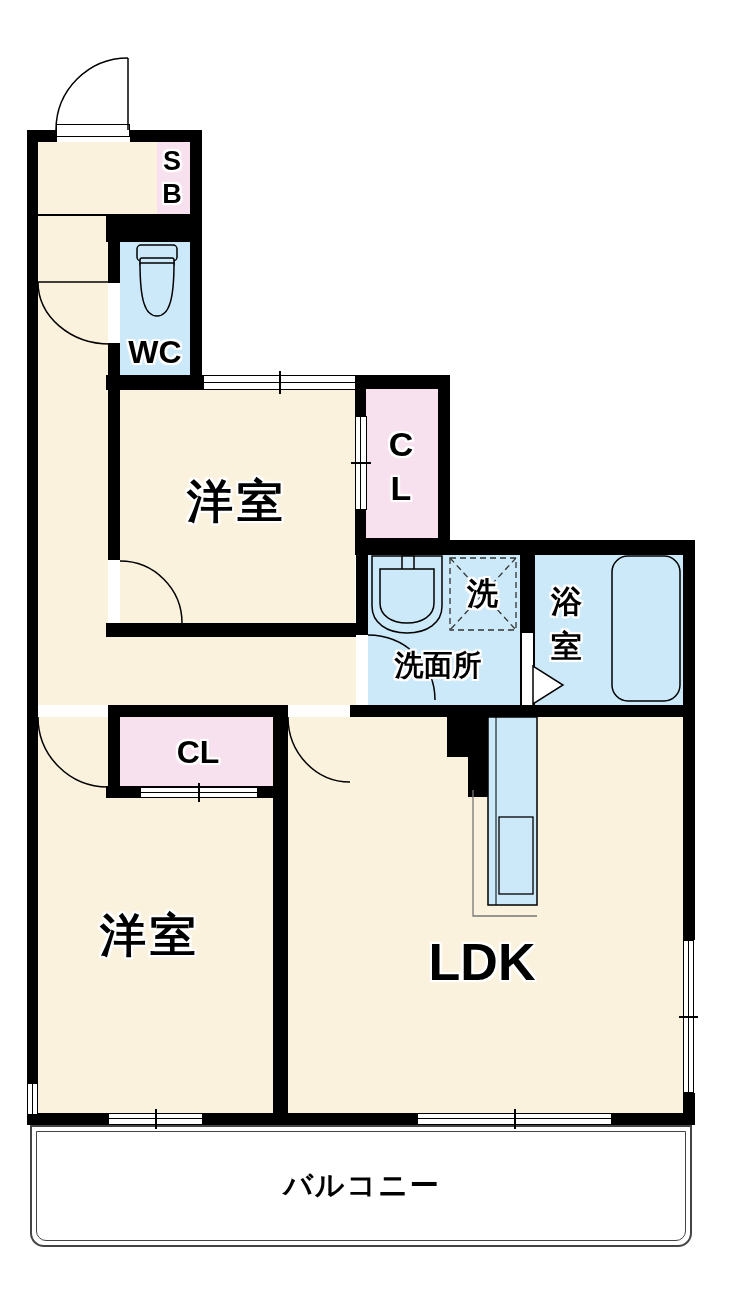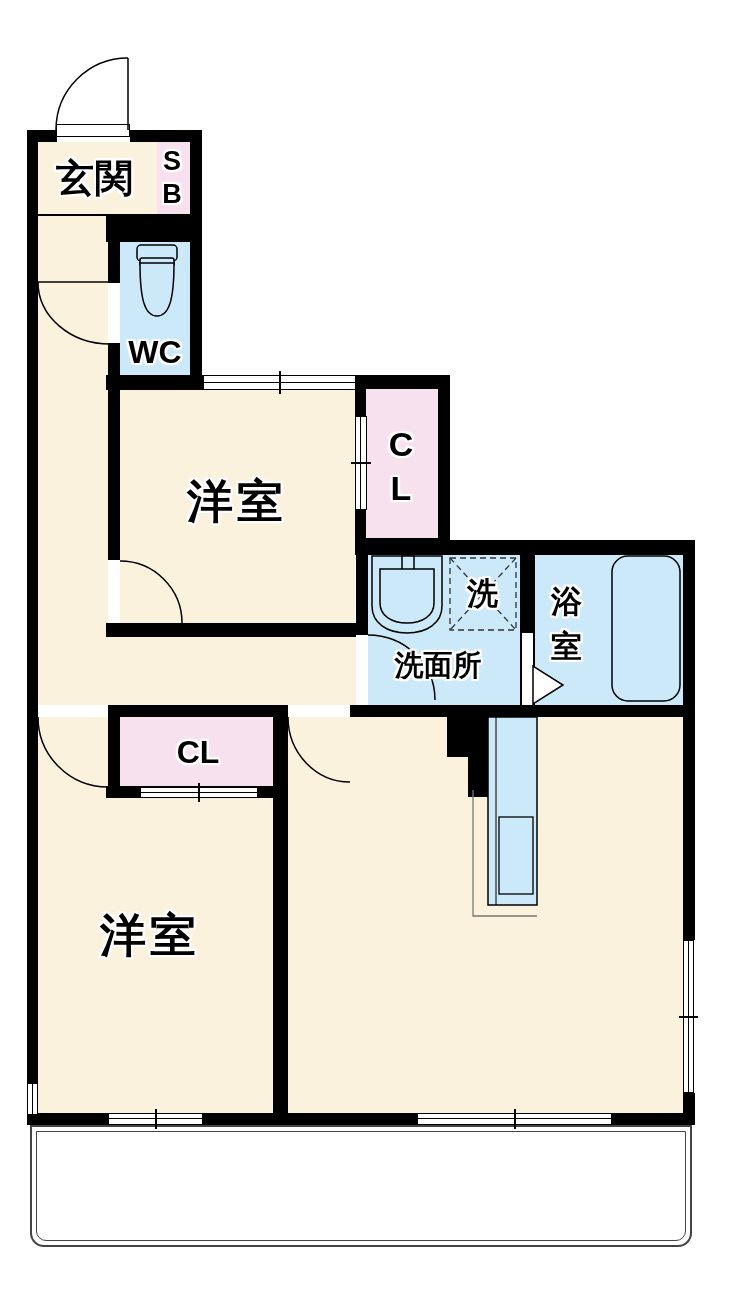--- a/index.html
+++ b/index.html
@@ -149,27 +149,28 @@
     <rect x="612" y="556" width="68" height="145" rx="16" fill="#CBE9F9" stroke="#000" stroke-width="1.5"></rect>
 
     <g>
       <polyline points="473,790 473,916 537,916" fill="none" stroke="#777" stroke-width="1.3"></polyline>
       <rect x="488" y="717" width="49" height="188" fill="#CBE9F9" stroke="#000" stroke-width="1.5"></rect>
       <line x1="496" y1="717" x2="496" y2="905" stroke="#000" stroke-width="1"></line>
       <rect x="499" y="817" width="34" height="77" fill="none" stroke="#000" stroke-width="1.3"></rect>
     </g>
   </svg>
 
-  <div class="lbl" style="left:95px;top:178px;font-size:38px;">玄関</div>
   <div class="lbl" style="left:172px;top:178px;font-size:27px;line-height:33px;letter-spacing:0;">S
 B</div>
   <div class="lbl" style="left:155px;top:352px;font-size:32px;letter-spacing:0;">WC</div>
   <div class="lbl" style="left:237px;top:502px;font-size:46px;letter-spacing:4px;">洋室</div>
   <div class="lbl" style="left:401px;top:466px;font-size:34px;line-height:44px;letter-spacing:0;">C
 L</div>
   <div class="lbl" style="left:438px;top:666px;font-size:29px;letter-spacing:0;">洗面所</div>
   <div class="lbl" style="left:483px;top:594px;font-size:31px;">洗</div>
   <div class="lbl" style="left:567px;top:624px;font-size:31px;line-height:45px;">浴
 室</div>
   <div class="lbl" style="left:198px;top:752px;font-size:32px;letter-spacing:0;">CL</div>
   <div class="lbl" style="left:150px;top:936px;font-size:46px;letter-spacing:4px;">洋室</div>
+  <div class="lbl" style="left:482px;top:962px;font-size:52px;font-weight:600;letter-spacing:0;">LDK</div>
+  <div class="lbl" style="left:362px;top:1186px;font-size:29px;font-weight:600;letter-spacing:2px;">バルコニー</div>
 
 </div>
 
 </body></html>

